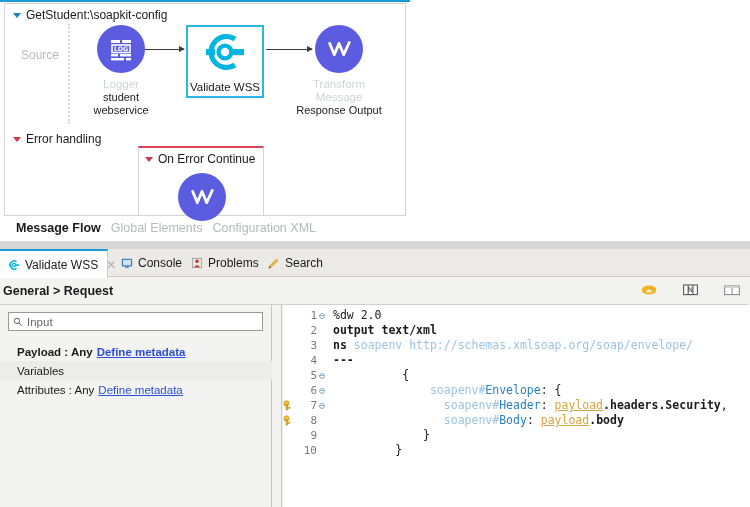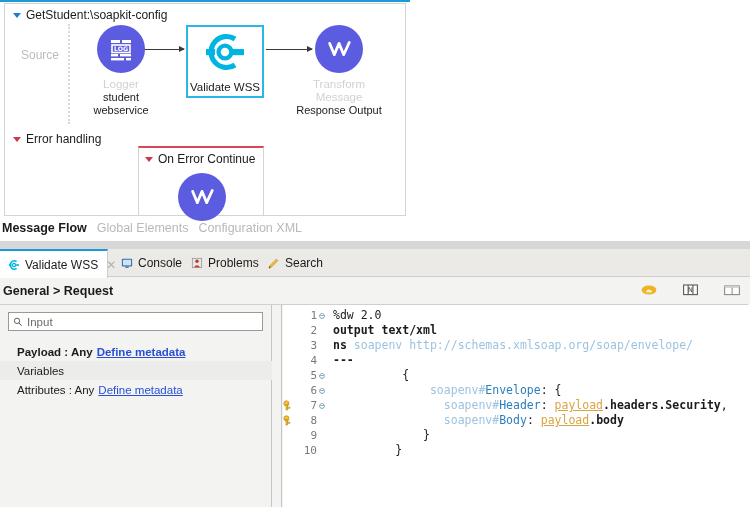--- a/index.html
+++ b/index.html
@@ -111,21 +111,21 @@
     font-size:12px;
     display:flex;align-items:center;gap:5px;
     white-space:nowrap;
   }
 
   
   .canvas-tabs{
     position:absolute; left:0; top:221px;
     display:flex; align-items:center; gap:10px;
     font-size:12.5px;
-    padding-left:2px;
+    padding-left:16px;
   }
   .canvas-tabs .ct{ color:#b6b9bc; }
   .canvas-tabs .ct.active{ color:#1b1b1b; font-weight:bold; }
 
   
   .canvas-right{
     position:absolute; left:410px; top:0; width:340px; height:241px;
     background:#ffffff;
   }
   .grey-strip{

